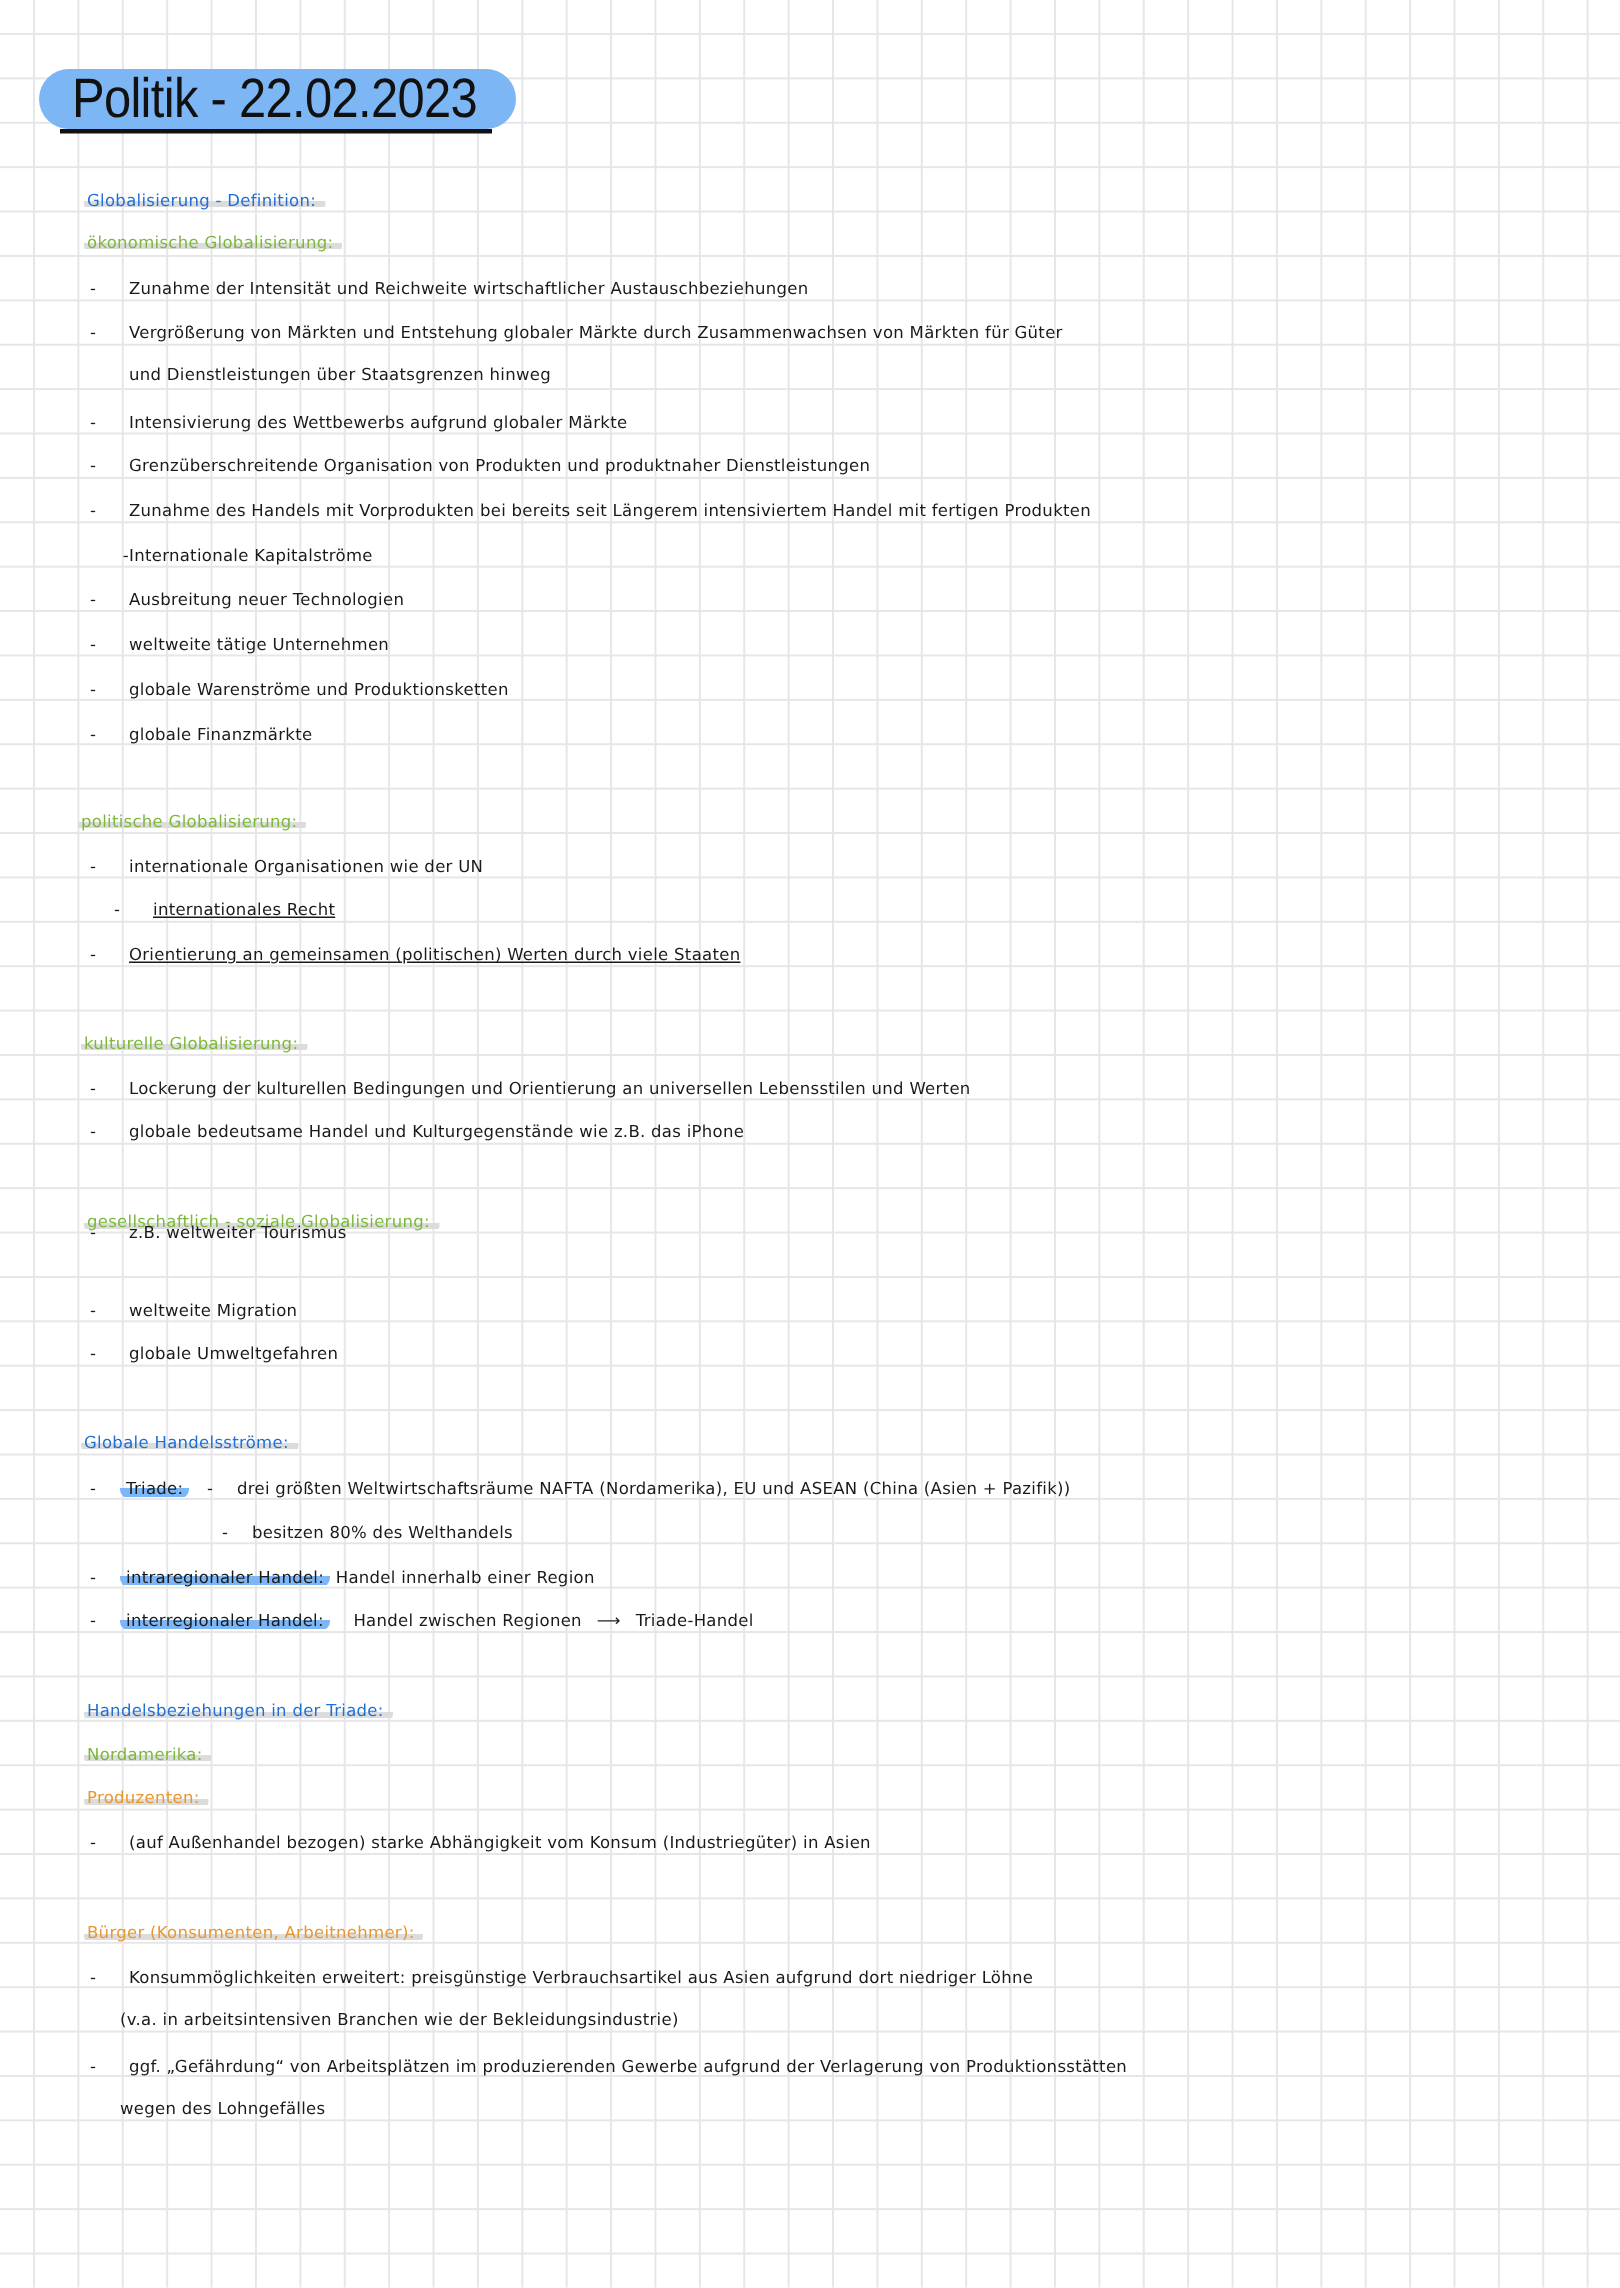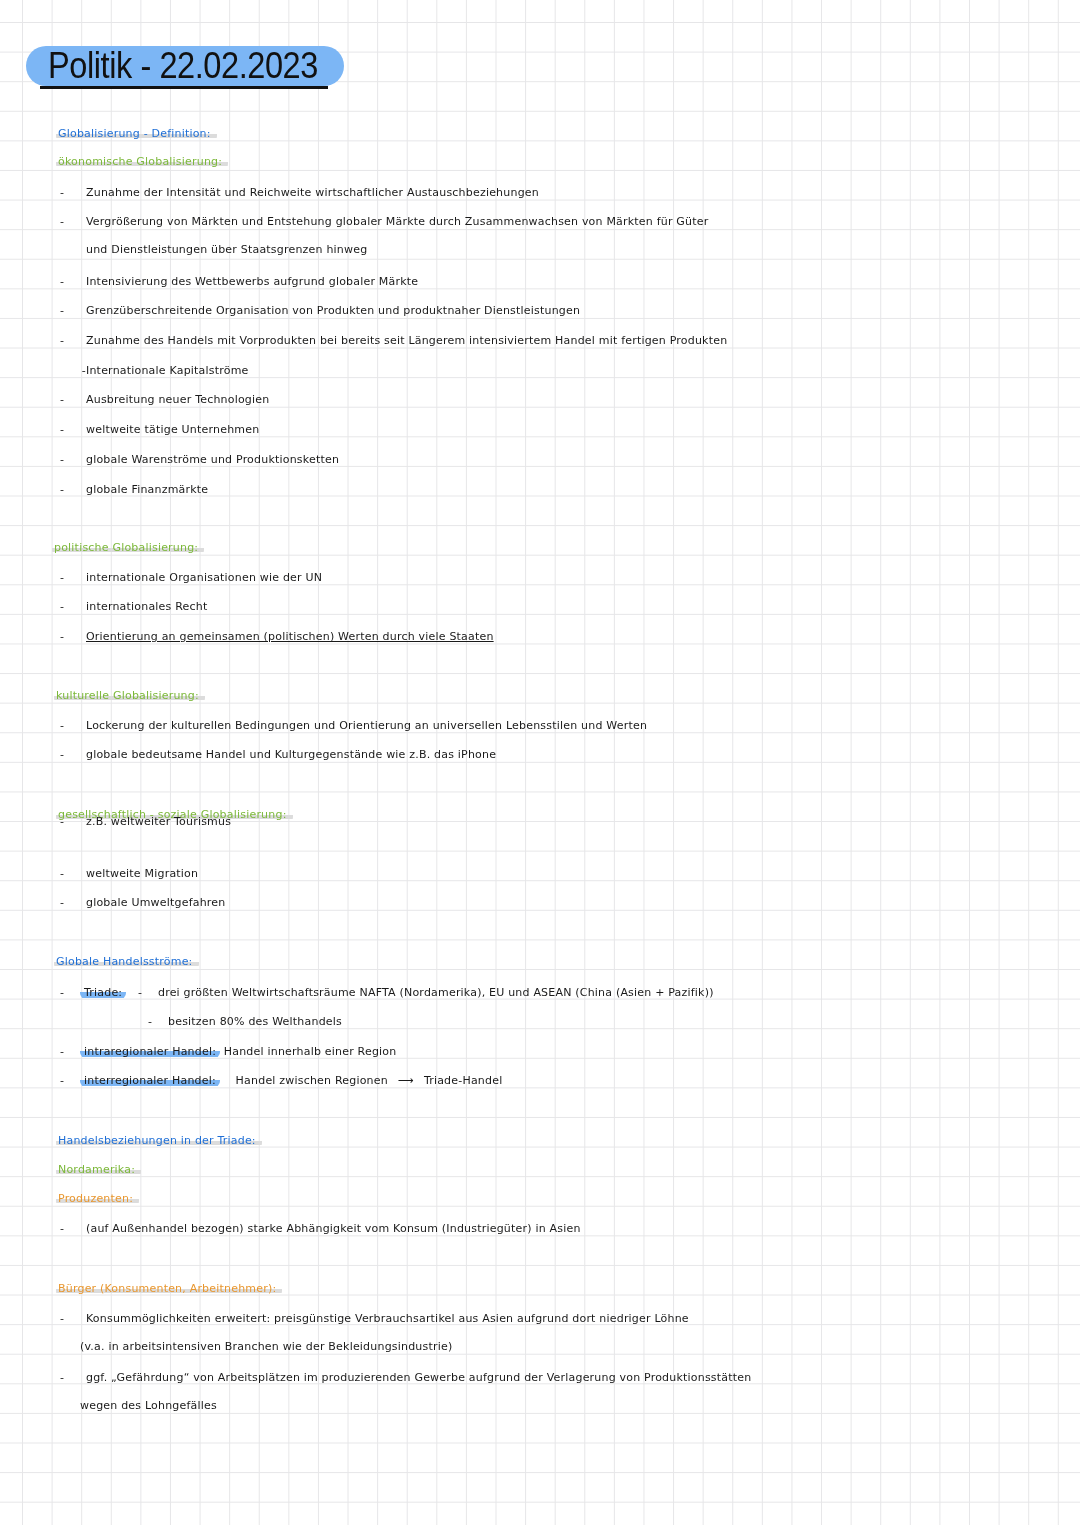--- a/index.html
+++ b/index.html
@@ -111,21 +111,21 @@
 <div class="line" style="left:60px; top:361px;text-align:right;"><span class="bullet">-</span><span>Internationale Kapitalströme</span></div>
 <div class="line" style="left:60px; top:390px;"><span class="bullet">-</span><span>Ausbreitung neuer Technologien</span></div>
 <div class="line" style="left:60px; top:420px;"><span class="bullet">-</span><span>weltweite tätige Unternehmen</span></div>
 <div class="line" style="left:60px; top:450px;"><span class="bullet">-</span><span>globale Warenströme und Produktionsketten</span></div>
 <div class="line" style="left:60px; top:480px;"><span class="bullet">-</span><span>globale Finanzmärkte</span></div>
 
 <div class="line" style="left:52px; top:538px;">
   <span class="h h-green">politische Globalisierung:</span>
 </div>
 <div class="line" style="left:60px; top:568px;"><span class="bullet">-</span><span>internationale Organisationen wie der UN</span></div>
-<div class="line" style="left:60px; top:597px;"><span class="bullet">-</span><span>internationales Recht</span></div>
+<div class="line" style="left:76px; top:597px;text-decoration:underline;"><span class="bullet">-</span><span>internationales Recht</span></div>
 <div class="line" style="left:60px; top:627px;text-decoration:underline;"><span class="bullet">-</span><span>Orientierung an gemeinsamen (politischen) Werten durch viele Staaten</span></div>
 
 <div class="line" style="left:54px; top:686px;">
   <span class="h h-green">kulturelle Globalisierung:</span>
 </div>
 <div class="line" style="left:60px; top:716px;"><span class="bullet">-</span><span>Lockerung der kulturellen Bedingungen und Orientierung an universellen Lebensstilen und Werten</span></div>
 <div class="line" style="left:60px; top:745px;"><span class="bullet">-</span><span>globale bedeutsame Handel und Kulturgegenstände wie z.B. das iPhone</span></div>
 
 <div class="line" style="left:56px; top:805px;">
   <span class="h h-green">gesellschaftlich - soziale Globalisierung:</span>

